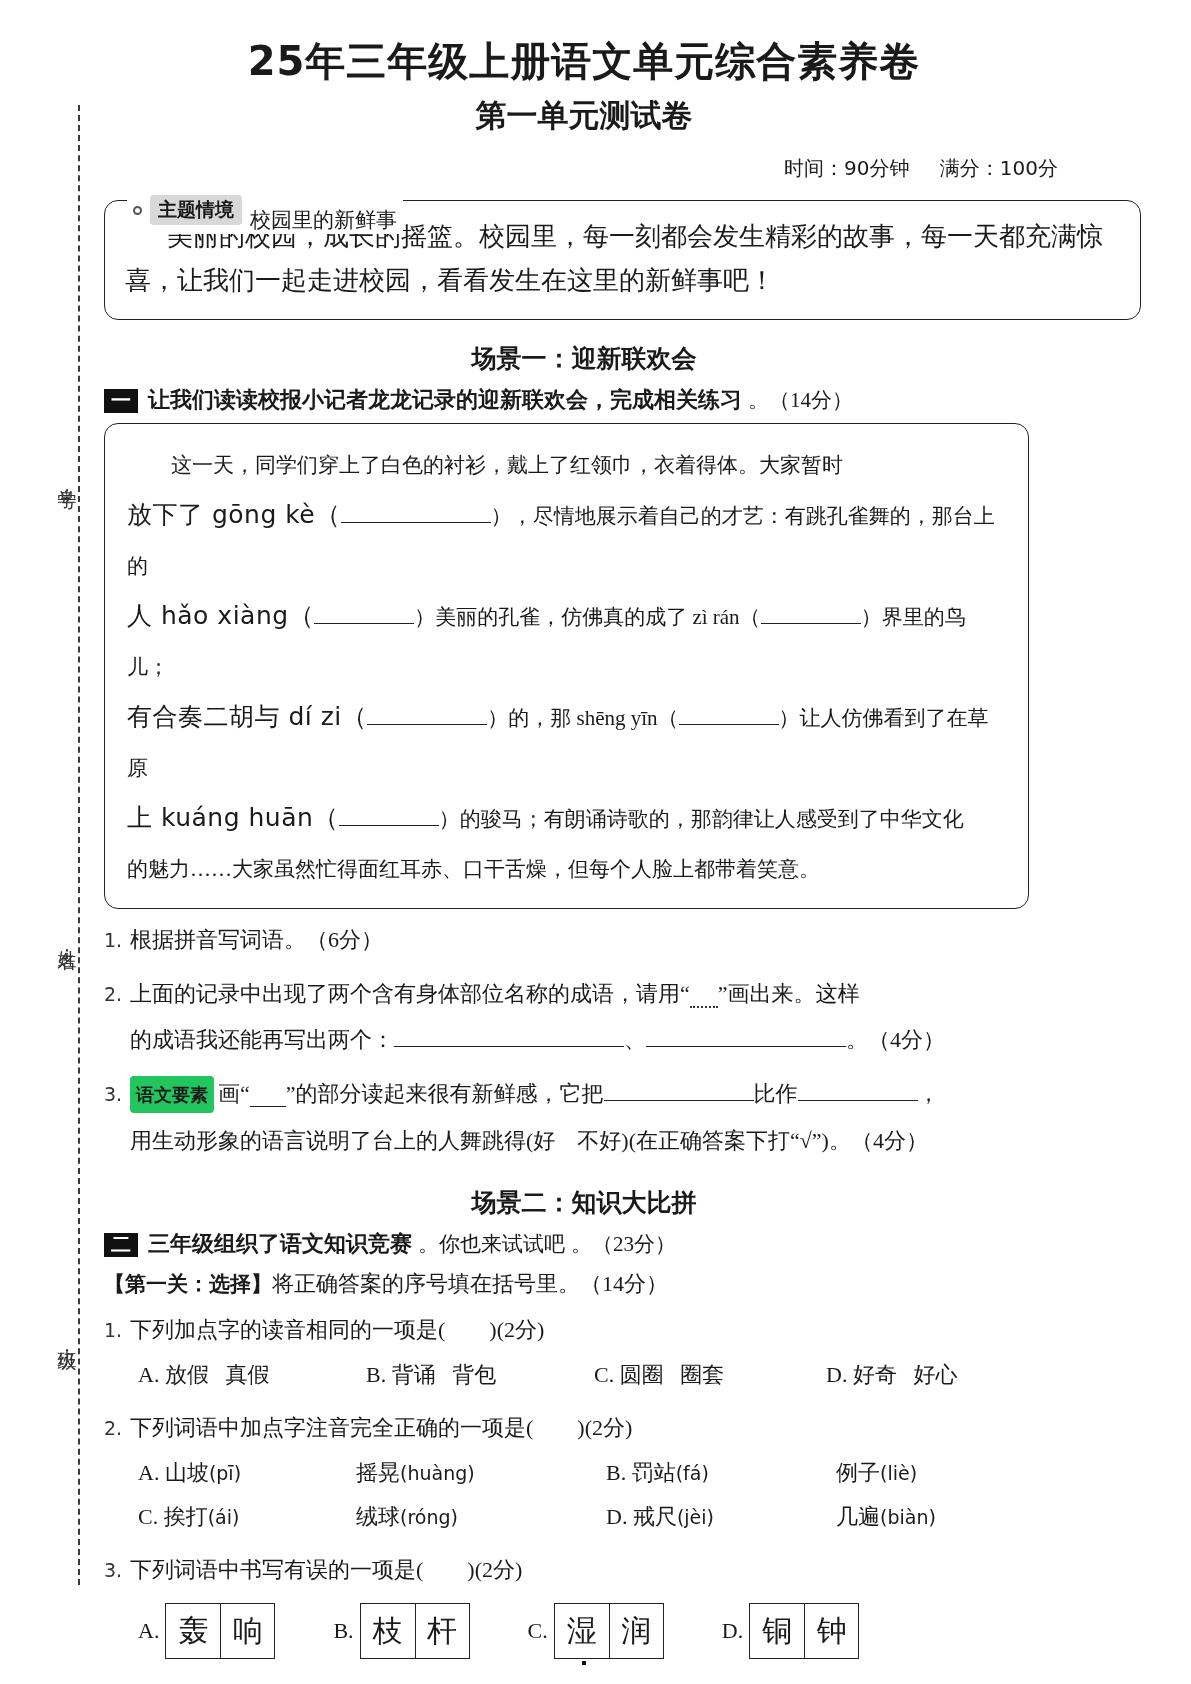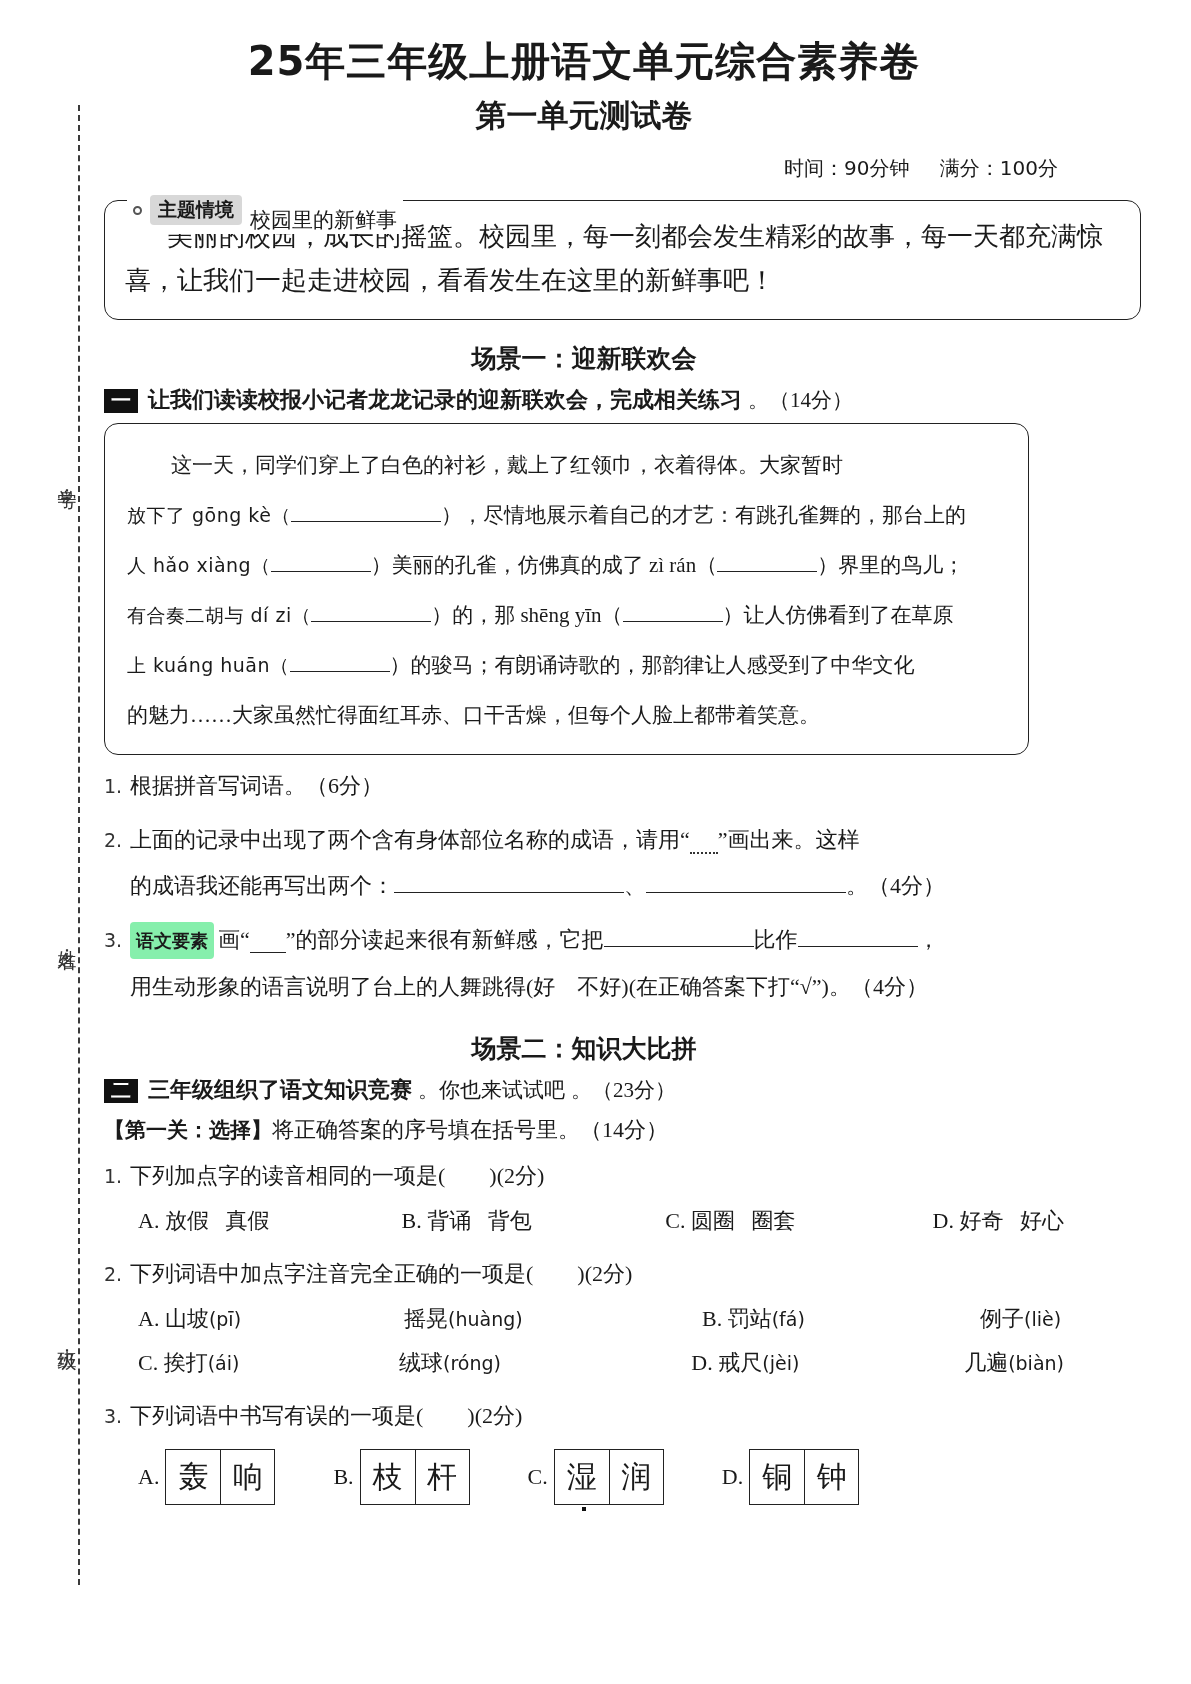--- a/index.html
+++ b/index.html
@@ -171,41 +171,41 @@
   .passage p { margin: 0; }
   .p1 { text-indent: 44px; }
   .blank { display: inline-block; border-bottom: 1px solid #222; }
   .b120 { width: 120px; }
   .b100 { width: 100px; }
   .b150 { width: 150px; }
   .b200 { width: 200px; }
   .b230 { width: 230px; }
   .pinyin {
     font-family: "DejaVu Sans", "Liberation Sans", sans-serif;
-    font-size: 19px;
+    font-size: 25px;
     letter-spacing: 0.5px;
   }
 
   .item {
     font-size: 22px;
     line-height: 46px;
     margin-top: 8px;
     display: flex;
     align-items: baseline;
   }
   .item .inum {
     font-family: "DejaVu Sans", "Liberation Sans", sans-serif;
     font-size: 19px;
     width: 26px;
     flex: 0 0 26px;
     color: #333;
   }
   .item .ibody { flex: 1 1 auto; }
   .sub-tag {
-    background: #86efac;
+    background: #22c55e;
     border-radius: 4px;
     padding: 8px 6px;
     font-size: 18px;
     font-weight: bold;
     font-family: "DejaVu Sans", "Liberation Sans", sans-serif;
     margin-right: 4px;
   }
   .wavy { border-bottom: 2px dotted #333; padding: 0 14px; }
   .strline { border-bottom: 1px solid #222; padding: 0 18px; }
 
@@ -217,21 +217,20 @@
     font-weight: bold;
     font-family: "DejaVu Sans", "Liberation Sans", sans-serif;
     font-size: 21px;
   }
 
   .opts {
     display: flex;
     font-size: 22px;
     line-height: 44px;
     padding-left: 34px;
-    gap: 48px;
   }
   .opts > div { white-space: nowrap; }
   .dotu::after {
     content: "";
     position: absolute;
     left: 50%;
     bottom: -6px;
     width: 4px; height: 4px;
     background: #111;
     border-radius: 50%;

